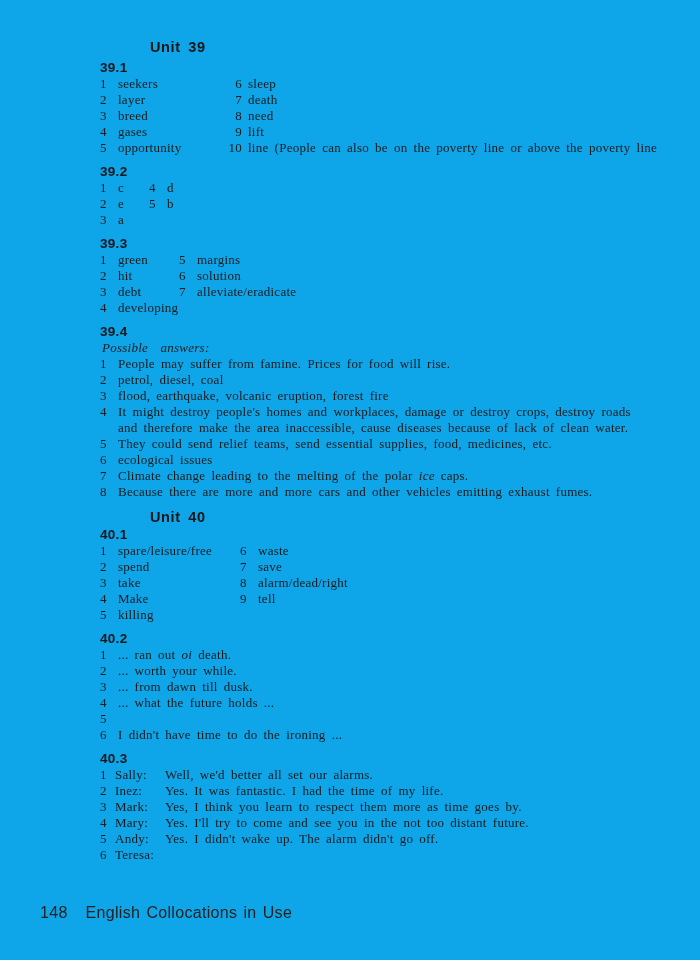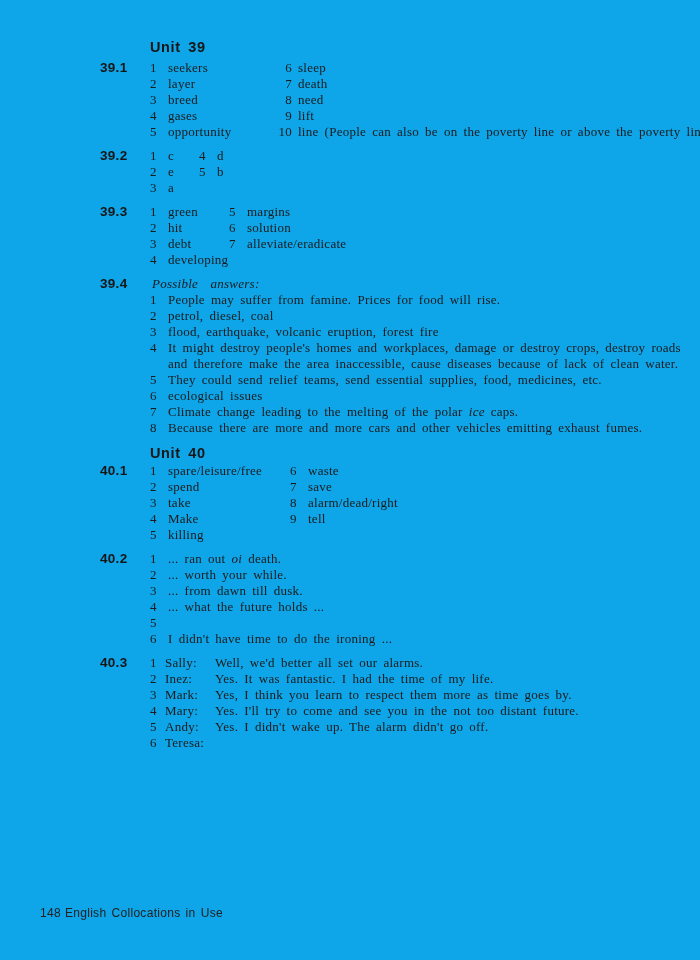--- a/index.html
+++ b/index.html
@@ -19,21 +19,21 @@
   }
   .unit{
     font-family:"Liberation Sans", sans-serif;
     font-weight:bold;
     font-size:14.5px;line-height:18px;
     letter-spacing:0.6px;word-spacing:3px;
     margin:0 0 4px 50px;
     color:#161616;
   }
   .unit.u2{margin-bottom:1px;}
-  .sec{display:flex;margin:0 0 8px 0;}
+  .sec{display:flex;margin:0 0 8px 0;flex-direction:column;}
   .slabel{
     flex:none;width:50px;
     font-family:"Liberation Sans", sans-serif;
     font-weight:bold;font-size:13.5px;line-height:16px;
     letter-spacing:0.3px;
     color:#161616;
   }
   .sbody{flex:1;min-width:0;}
   .row{display:flex;height:16px;white-space:nowrap;overflow:visible;}
   .num{flex:none;width:13px;margin-right:5px;}
@@ -44,23 +44,23 @@
   .sec-39-2 .p1{width:49px;flex:none;}
   .sec-39-3 .p1{width:79px;flex:none;}
   .sec-40-1 .p1{width:140px;flex:none;}
   .intro{font-style:italic;word-spacing:9px;padding-left:2px;height:16px;}
   .speaker{flex:none;width:50px;}
   .sec-40-3 .num{width:10px;}
   .it{font-style:italic;}
   .txt{white-space:pre;text-align:center;}
   .footer{
     position:absolute;left:40px;top:905px;
-    display:flex;align-items:baseline;gap:4px;
+    display:flex;align-items:baseline;gap:18px;
     font-family:"Liberation Sans", sans-serif;
-    font-size:12px;color:#222;
+    font-size:16px;color:#222;
     letter-spacing:0.3px;word-spacing:1.5px;
   }
   .footer .title{}
 </style>
 </head>
 <body>
 
 <div class="page">
   <main class="content">
       <div class="unit">Unit 39</div>

